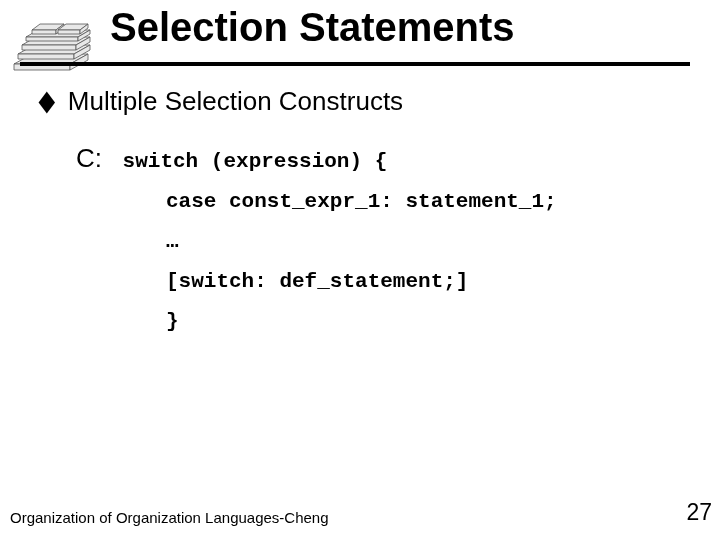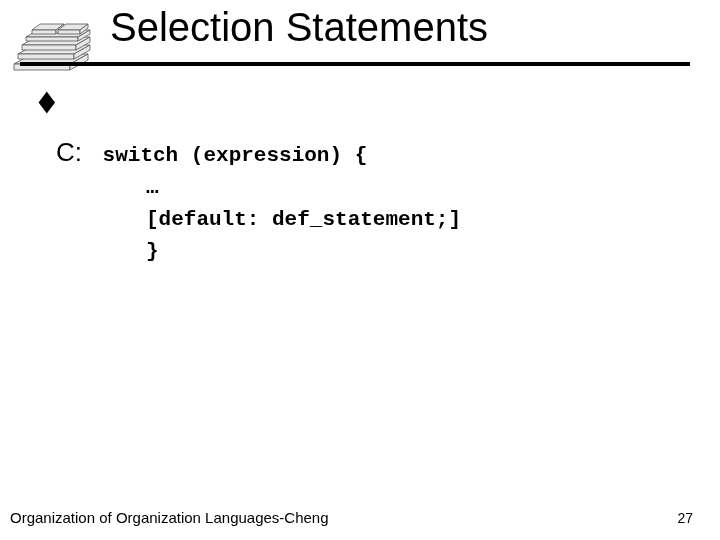--- a/index.html
+++ b/index.html
@@ -1,27 +1,27 @@
 <!DOCTYPE html>
 <html><head>
 <meta charset="utf-8">
 <style>
   body{margin:0;padding:0;background:#fff;font-family:Arial,Helvetica,sans-serif;color:#000;width:720px;height:540px;position:relative;overflow:hidden}
   .slide{position:relative;width:720px;height:540px}
   .logo{position:absolute;left:8px;top:14px;width:88px;height:64px}
-  .title{position:absolute;left:110px;top:5px;font-size:40px;font-weight:400}
+  .title{position:absolute;left:110px;top:5px;font-size:40px;font-weight:700}
   .rule{position:absolute;left:20px;top:62px;width:670px;height:0;border-top:4px solid #000}
   .content{position:absolute;left:40px;top:86px;width:640px}
   .bullet-row{display:flex;align-items:flex-start;margin-bottom:22px}
   .bullet{font-size:18px;line-height:28px;margin-right:14px;transform:scale(1.2,1.6);display:inline-block}
   .bullet-text{font-size:26px;line-height:30px}
-  .code-block{margin-left:16px;font-size:21px;line-height:32px;font-family:"Courier New",monospace;font-weight:bold}
+  .code-block{margin-left:36px;font-size:21px;line-height:40px;font-family:"Courier New",monospace;font-weight:bold}
   .c-label{font-family:Arial,Helvetica,sans-serif;font-weight:400;font-size:26px;margin-right:8px}
   .footer-left{position:absolute;left:10px;bottom:14px;font-size:15px}
-  .footer-right{position:absolute;right:27px;bottom:14px;font-size:14px}
+  .footer-right{position:absolute;right:8px;bottom:14px;font-size:23px}
   .l{display:block}
   .ind1{padding-left:90px}
   .opt{padding-left:0}
 </style>
 </head>
 <body>
 <div class="slide">
 
   <svg class="logo" viewBox="0 0 88 64">
     <g fill="#e8e8e8" stroke="#555" stroke-width="0.8">
@@ -45,25 +45,27 @@
       <polygon points="72,16 80,10 80,14 72,20"></polygon>
     </g>
   </svg>
 
   <div class="title">Selection Statements</div>
   <div class="rule"></div>
 
   <div class="content">
     <div class="bullet-row">
       <span class="bullet">◆</span>
+      <span class="bullet-text">Multiple Selection Constructs</span>
     </div>
 
     <div class="code-block">
       <span class="l"><span class="c-label">C:</span>&nbsp;<span>switch (expression) {</span></span>
+      <span class="l ind1">case   const_expr_1:  statement_1;</span>
       <span class="l ind1">…</span>
-      <span class="l ind1">[default: def_statement;]</span>
+      <span class="l ind1">[switch: def_statement;]</span>
       <span class="l ind1">}</span>
     </div>
   </div>
 
   <div class="footer-left">Organization of Organization Languages-Cheng</div>
   <div class="footer-right">27</div>
 </div>
 
 </body></html>

